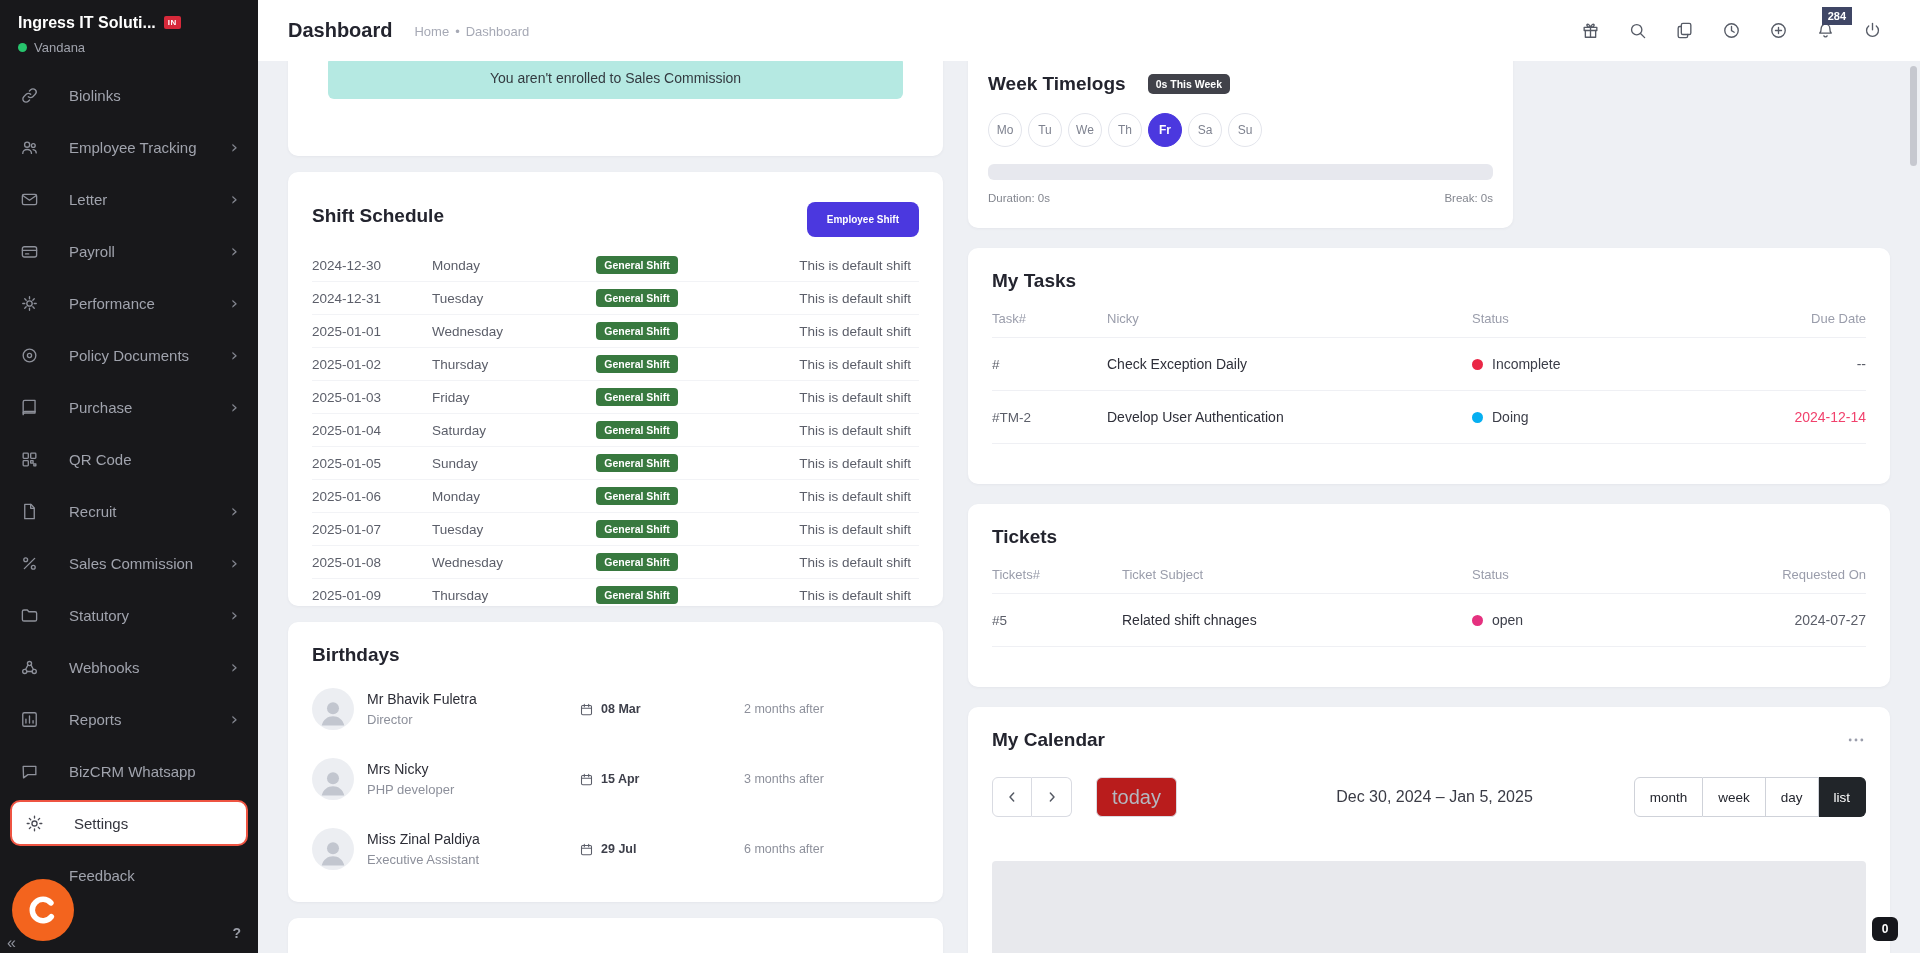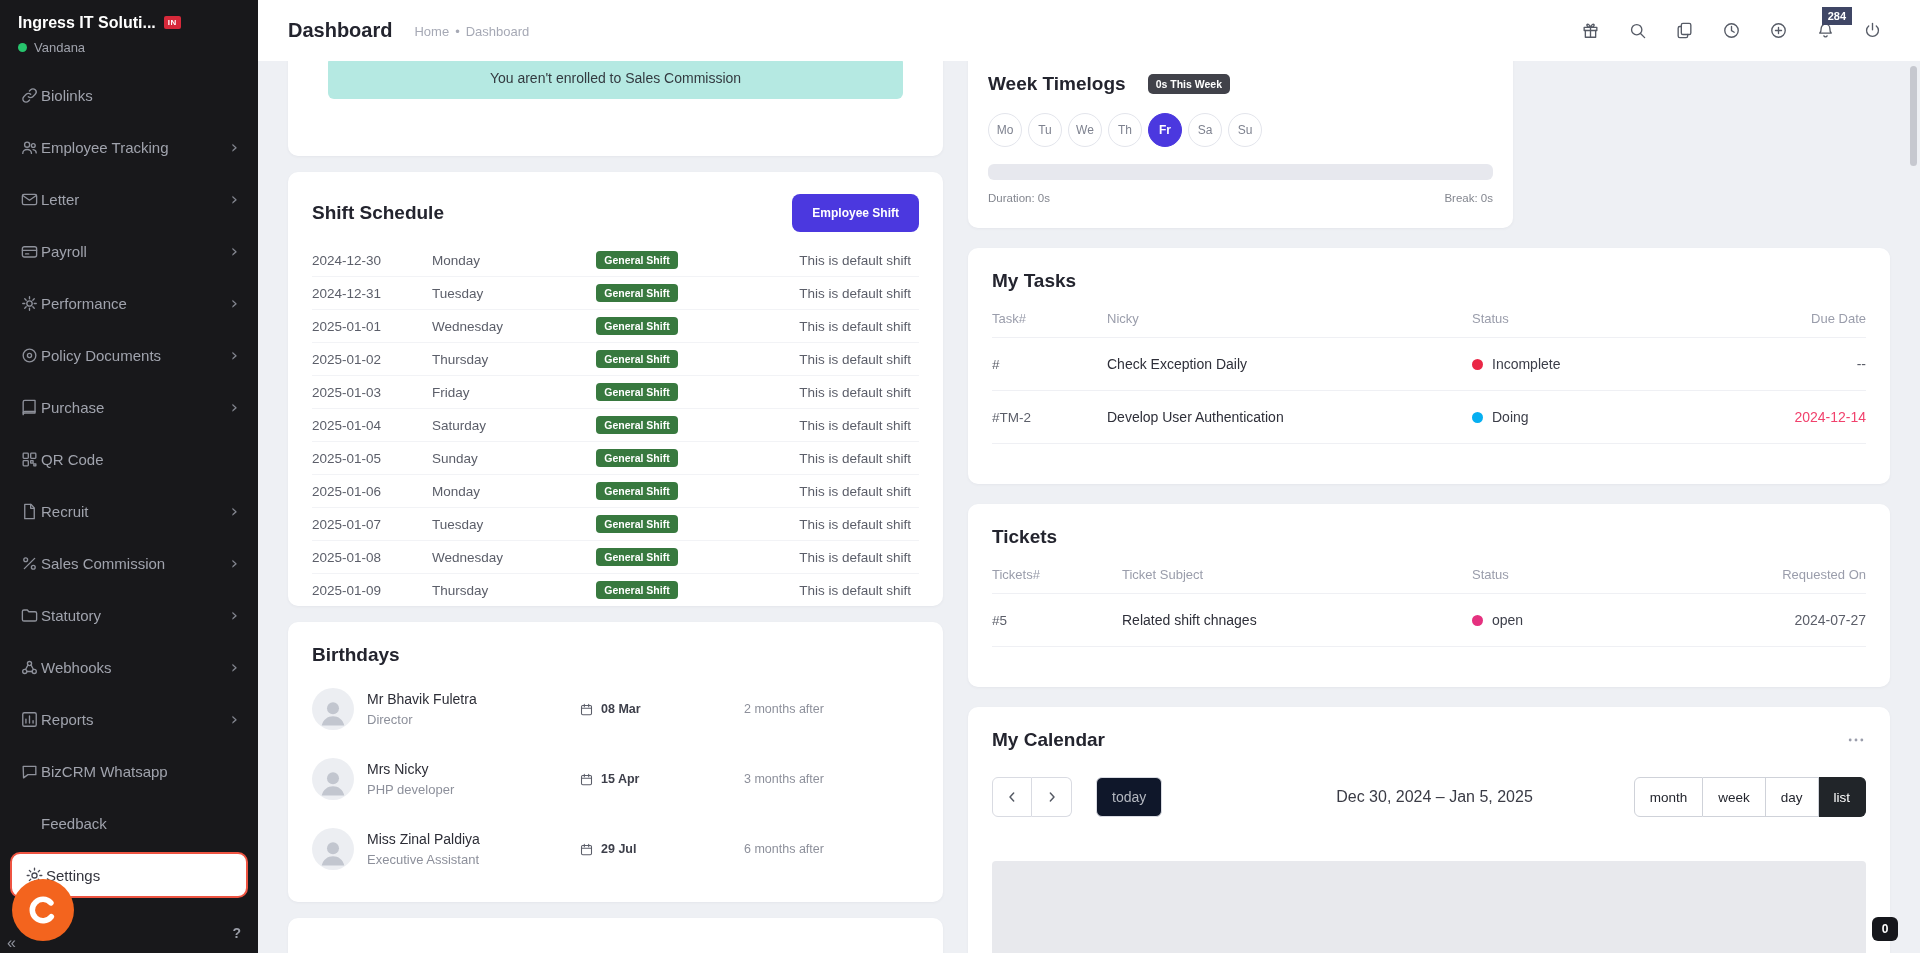--- a/index.html
+++ b/index.html
@@ -13,21 +13,21 @@
 
   
   .sidebar { width:258px; min-width:258px; background:#18181b; position:relative; z-index:30; }
   .sb-head { padding:13px 18px 8px;text-align:center; }
   .company-row { display:flex; align-items:flex-start; gap:8px; }
   .company { color:#fff; font-size:16px; font-weight:700; line-height:1.25; white-space:nowrap; }
   .company-badge { background:#d6293a; color:#fff; font-size:8px; font-weight:700; padding:2px 4px; border-radius:2px; margin-top:3px; letter-spacing:.4px; }
   .user-row { display:flex; align-items:center; gap:7px; margin-top:7px; color:#a0a3ad; font-size:13px; }
   .status-dot { width:9px; height:9px; border-radius:50%; background:#27c46d; }
   .menu { padding:6px 0 0; }
-  .menu-item { display:flex; align-items:center; gap:2px; height:52px; padding:0 20px; color:#a0a3ad; font-size:15px; cursor:pointer; }
+  .menu-item { display:flex; align-items:center; gap:30px; height:52px; padding:0 20px; color:#a0a3ad; font-size:15px; cursor:pointer; }
   .mi-icon { width:19px; height:19px; min-width:19px; color:#8e919b; display:inline-flex; }
   .mi-icon svg { width:100%; height:100%; }
   .mi-label { white-space:nowrap; overflow:hidden; text-overflow:ellipsis; }
   .mi-chevron { margin-left:auto; color:#82858f; font-size:18px; line-height:1; font-family:"DejaVu Sans", sans-serif; }
   .menu-item.highlighted { background:#fff; border:2px solid #ee5442; border-radius:10px; margin:3px 10px; height:46px; padding:0 13px; color:#33343d; }
   .menu-item.highlighted .mi-icon { color:#4a4b55; }
   .logo-circle { position:absolute; left:12px; bottom:12px; width:62px; height:62px; border-radius:50%; background:#f3641e; display:flex; align-items:center; justify-content:center; z-index:6; cursor:pointer; }
   .logo-circle svg { width:38px; height:38px; }
   .collapse-ic { position:absolute; left:7px; bottom:1px; color:#8e919b; font-size:16px; z-index:1; cursor:pointer; }
   .help-ic { position:absolute; right:17px; bottom:12px; color:#9b9ea8; font-size:14px; font-weight:700; cursor:pointer; }
@@ -49,21 +49,21 @@
   .col-left { width:655px; min-width:655px; display:flex; flex-direction:column; gap:16px; }
   .col-right { flex:1; display:flex; flex-direction:column; gap:20px; min-width:0; }
   .card { background:#fff; border-radius:10px; box-shadow:0 1px 3px rgba(56,60,80,.05); }
   .card-head { display:flex; align-items:center; justify-content:space-between; }
   .card-title { font-size:19px; font-weight:600; color:#23242e; margin:0; }
 
   .card.enroll { padding:40px 40px 57px; }
   .alert-info { background:#b5e9e2; color:#333a40; font-size:14px; text-align:center; padding:13px 10px; border-radius:6px; }
 
   .card.shift { padding:22px 24px 15px; height:434px; overflow:hidden; }
-  .btn-primary { background:#4b38df; color:#fff; border:none; border-radius:8px; padding:12px 20px; font-size:12px; font-weight:600; font-family:inherit; cursor:pointer; }
+  .btn-primary { background:#4b38df; color:#fff; border:none; border-radius:8px; padding:12px 20px; font-size:10px; font-weight:600; font-family:inherit; cursor:pointer;margin-top:8px; }
   .shift-table { margin-top:12px; }
   .shift-row { display:grid; grid-template-columns:120px 125px 160px 1fr; align-items:center; height:33px; border-bottom:1px solid #f2f3f6; font-size:13.5px; color:#5b5e69; }
   .sr-badge-wrap { display:flex; justify-content:center; }
   .gs-badge { background:#38793f; color:#fff; font-size:10.5px; font-weight:600; padding:3px 8px; border-radius:4px; white-space:nowrap; }
   .sr-default { text-align:right; padding-right:8px; }
 
   .card.birthdays { padding:22px 24px 18px; }
   .bd-rows { margin-top:8px; }
   .bd-row { display:grid; grid-template-columns:1fr 165px 175px; align-items:center; padding:14px 0; }
   .bd-person { display:flex; align-items:center; gap:13px; }
@@ -103,21 +103,21 @@
   .card.calendar { padding:22px 24px 24px; height:430px; }
   .ellipsis-ic { width:20px; height:20px; color:#9a9dab; cursor:pointer; display:inline-flex; }
   .ellipsis-ic svg { width:100%; height:100%; }
   .cal-toolbar { position:relative; display:flex; align-items:center; margin-top:26px; height:40px; }
   .cal-range { position:absolute; left:0; right:0; text-align:center; font-size:16px; color:#3a3b45; pointer-events:none;margin-left:11px; }
   .nav-btns { display:flex; z-index:1; }
   .nav-btn { width:40px; height:40px; background:#fff; border:1px solid #d9dbe2; display:flex; align-items:center; justify-content:center; color:#555a64; cursor:pointer; padding:0; }
   .nav-btn.prev { border-radius:6px 0 0 6px; }
   .nav-btn.next { border-radius:0 6px 6px 0; border-left-width:0; }
   .nav-btn svg { width:16px; height:16px; }
-  .today-btn { margin-left:24px; height:40px; padding:0 15px; background:#0f172a; border:1px solid #d9dbe2; border-radius:6px; color:#b4b8c0; font-size:14px; font-family:inherit; z-index:1; }
+  .today-btn { margin-left:24px; height:40px; padding:0 15px; background:#b91c1c; border:1px solid #d9dbe2; border-radius:6px; color:#b4b8c0; font-size:20px; font-family:inherit; z-index:1; }
   .view-btns { margin-left:auto; display:flex; z-index:1; }
   .view-btn { height:40px; padding:0 15px; background:#fff; border:1px solid #cfd2d9; border-left-width:0; color:#24262e; font-size:13.5px; font-family:inherit; cursor:pointer; }
   .view-btn:first-child { border-left-width:1px; border-radius:6px 0 0 6px; }
   .view-btn:last-child { border-radius:0 6px 6px 0; }
   .view-btn.active { background:#212529; border-color:#212529; color:#fff; }
   .cal-body { margin-top:44px; height:240px; background:#e8e9ed; border-radius:4px; }
 
   .float-badge { position:fixed; right:22px; bottom:12px; background:#16171c; color:#fff; font-size:12px; font-weight:600; width:26px; height:24px; border-radius:6px; display:flex; align-items:center; justify-content:center; z-index:50; cursor:pointer; }
   .scroll-thumb { position:fixed; right:3px; top:66px; width:7px; height:100px; background:#c6c8cf; border-radius:4px; z-index:40; cursor:pointer; }
 </style>
@@ -274,32 +274,32 @@
           <span class="mi-chevron">›</span>
         </div>
         <div class="menu-item">
           <span class="mi-icon">
             <svg viewBox="0 0 24 24" fill="none" stroke="currentColor" stroke-width="1.7" stroke-linecap="round" stroke-linejoin="round">
               <path d="M4 5.5h16V16H10l-5.5 4z"></path>
             </svg>
           </span>
           <span class="mi-label">BizCRM Whatsapp</span>
         </div>
+        <div class="menu-item highlighted">
+          <span class="mi-icon">
+            <svg viewBox="0 0 24 24" fill="none" stroke="currentColor" stroke-width="1.7" stroke-linecap="round" stroke-linejoin="round">
+              <circle cx="12" cy="12" r="3.2"></circle>
+              <path d="M12 2.8v2.4M12 18.8v2.4M2.8 12h2.4M18.8 12h2.4M5.5 5.5l1.7 1.7M16.8 16.8l1.7 1.7M18.5 5.5l-1.7 1.7M7.2 16.8l-1.7 1.7"></path>
+            </svg>
+          </span>
+          <span class="mi-label">Settings</span>
+        </div>
         <div class="menu-item">
           <span class="mi-icon"></span>
           <span class="mi-label">Feedback</span>
-        </div>
-        <div class="menu-item highlighted">
-          <span class="mi-icon">
-            <svg viewBox="0 0 24 24" fill="none" stroke="currentColor" stroke-width="1.7" stroke-linecap="round" stroke-linejoin="round">
-              <circle cx="12" cy="12" r="3.2"></circle>
-              <path d="M12 2.8v2.4M12 18.8v2.4M2.8 12h2.4M18.8 12h2.4M5.5 5.5l1.7 1.7M16.8 16.8l1.7 1.7M18.5 5.5l-1.7 1.7M7.2 16.8l-1.7 1.7"></path>
-            </svg>
-          </span>
-          <span class="mi-label">Settings</span>
         </div>
       </nav>
     <div class="logo-circle">
       <svg viewBox="0 0 48 48">
         <path d="M34 15a13.5 13.5 0 1 0 .5 17.5" fill="none" stroke="#fff" stroke-width="7" stroke-linecap="round"></path>
       </svg>
     </div>
     <span class="collapse-ic">«</span>
     <span class="help-ic">?</span>
   </aside>

